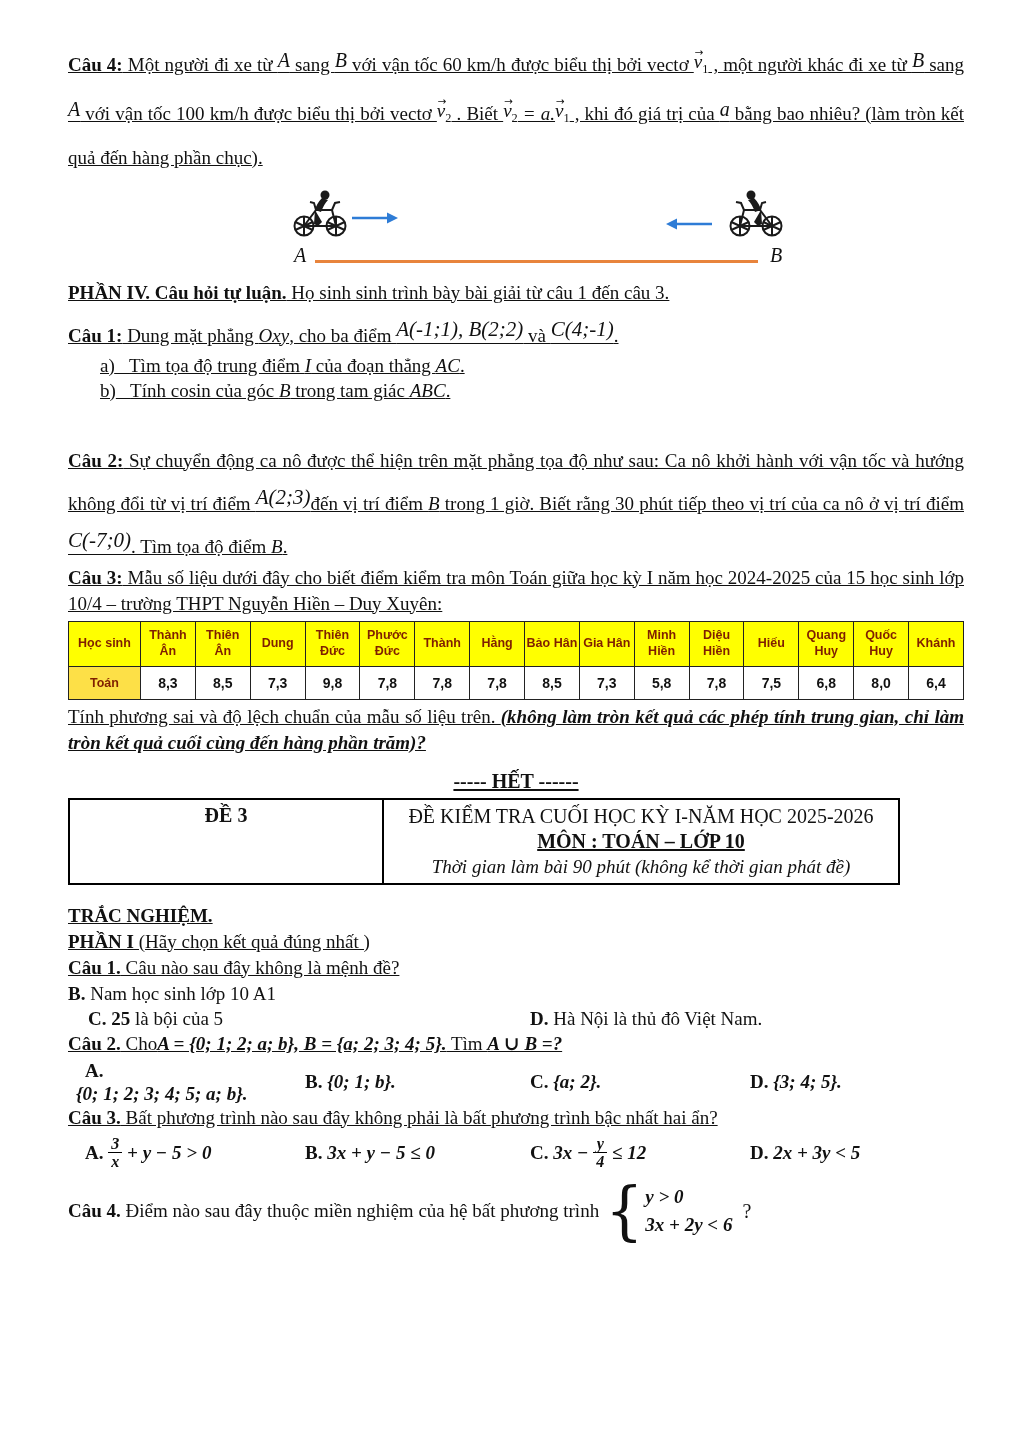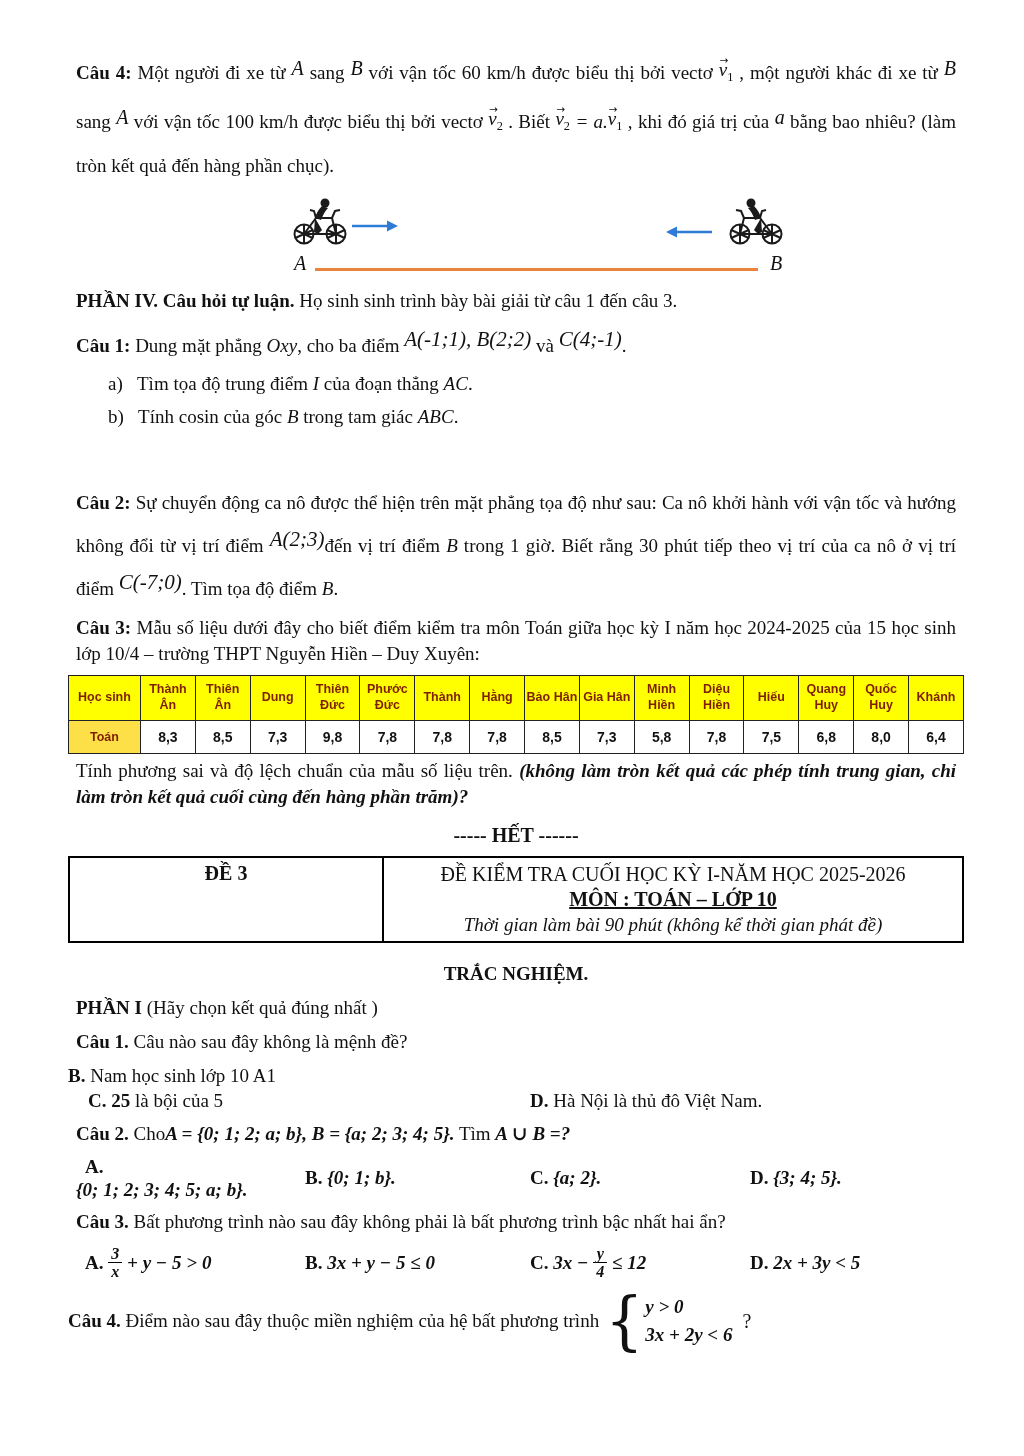--- a/index.html
+++ b/index.html
@@ -5,21 +5,21 @@
   html,body{margin:0;padding:0;background:#ffffff;}
   .page{
     position:relative;
     width:1024px;height:1456px;
     box-sizing:border-box;
     padding:40px 60px 0 68px;
     background:#ffffff;
     font-family:"Liberation Serif","DejaVu Serif",serif;
     font-size:19px;color:#111;
   }
-  p{margin:8px;}
+  p{margin:0;text-decoration:underline;}
   .b{font-weight:bold;}
   .i{font-style:italic;}
   .just{text-align:justify;}
   .m{font-style:italic;}
   .rm{font-style:italic;font-size:21px;vertical-align:6px;}
   .rm2{font-style:italic;font-size:20px;vertical-align:4px;}
   .vec{position:relative;display:inline-block;font-style:italic;vertical-align:3px;}
   .vec::after{content:"→";position:absolute;left:1px;top:-0.95em;font-size:0.55em;font-style:normal;font-family:"DejaVu Sans",sans-serif;}
   .vec sub{font-size:0.65em;font-style:normal;}
   .p-q4{line-height:40px;}
@@ -36,29 +36,29 @@
   
   table.score{border-collapse:collapse;width:896px;margin-top:4px;table-layout:fixed;}
   table.score th,table.score td{border:1.5px solid #222;text-align:center;vertical-align:middle;padding:2px 1px;}
   table.score th{background:#ffff00;color:#7f1f00;font-weight:bold;font-size:12.5px;line-height:1.25;font-family:"Liberation Sans","DejaVu Sans",sans-serif;height:40px;}
   table.score td{font-weight:bold;font-size:14px;height:28px;font-family:"Liberation Sans","DejaVu Sans",sans-serif;}
   table.score td.rowlab{background:#fde047;color:#7f1f00;font-size:12.5px;}
   table.score col.c0{width:72px;}
   
   .het{margin-top:12px;text-align:center;font-weight:bold;font-size:20px;line-height:26px;}
   
-  table.de{border-collapse:collapse;width:896px;margin-top:4px;}
+  table.de{border-collapse:collapse;width:832px;margin-top:4px;}
   table.de td{border:2px solid #000;vertical-align:top;padding:4px 6px;}
   table.de td.left{width:300px;text-align:center;font-weight:bold;font-size:20px;}
   table.de td.right{text-align:center;}
   .de-l1{font-weight:normal;font-size:20px;line-height:25px;}
   .de-l2{font-weight:bold;font-size:20px;line-height:25px;text-decoration:underline;}
   .de-l3{font-style:italic;font-size:19px;line-height:25px;}
   
-  .mcq-sec{margin-top:18px;font-weight:bold;line-height:26px;text-align:center;}
+  .mcq-sec{margin-top:18px;font-weight:bold;line-height:26px;}
   .mcq-part{line-height:26px;}
   .stem{line-height:26px;}
   .optrow2{display:grid;grid-template-columns:462px 1fr;line-height:25px;}
   .optrow2 .cell{padding-left:20px;}
   .optrow4{display:grid;grid-template-columns:237px 225px 220px 1fr;align-items:center;line-height:23px;margin-top:2px;}
   .optrow4 .pad{padding-left:17px;}
   .mset{font-weight:600;font-style:italic;}
   .mexp{font-weight:600;font-style:italic;}
   .frac{display:inline-block;vertical-align:-0.55em;text-align:center;font-size:0.85em;line-height:1.1;}
   .frac .nu{display:block;padding:0 3px;}

